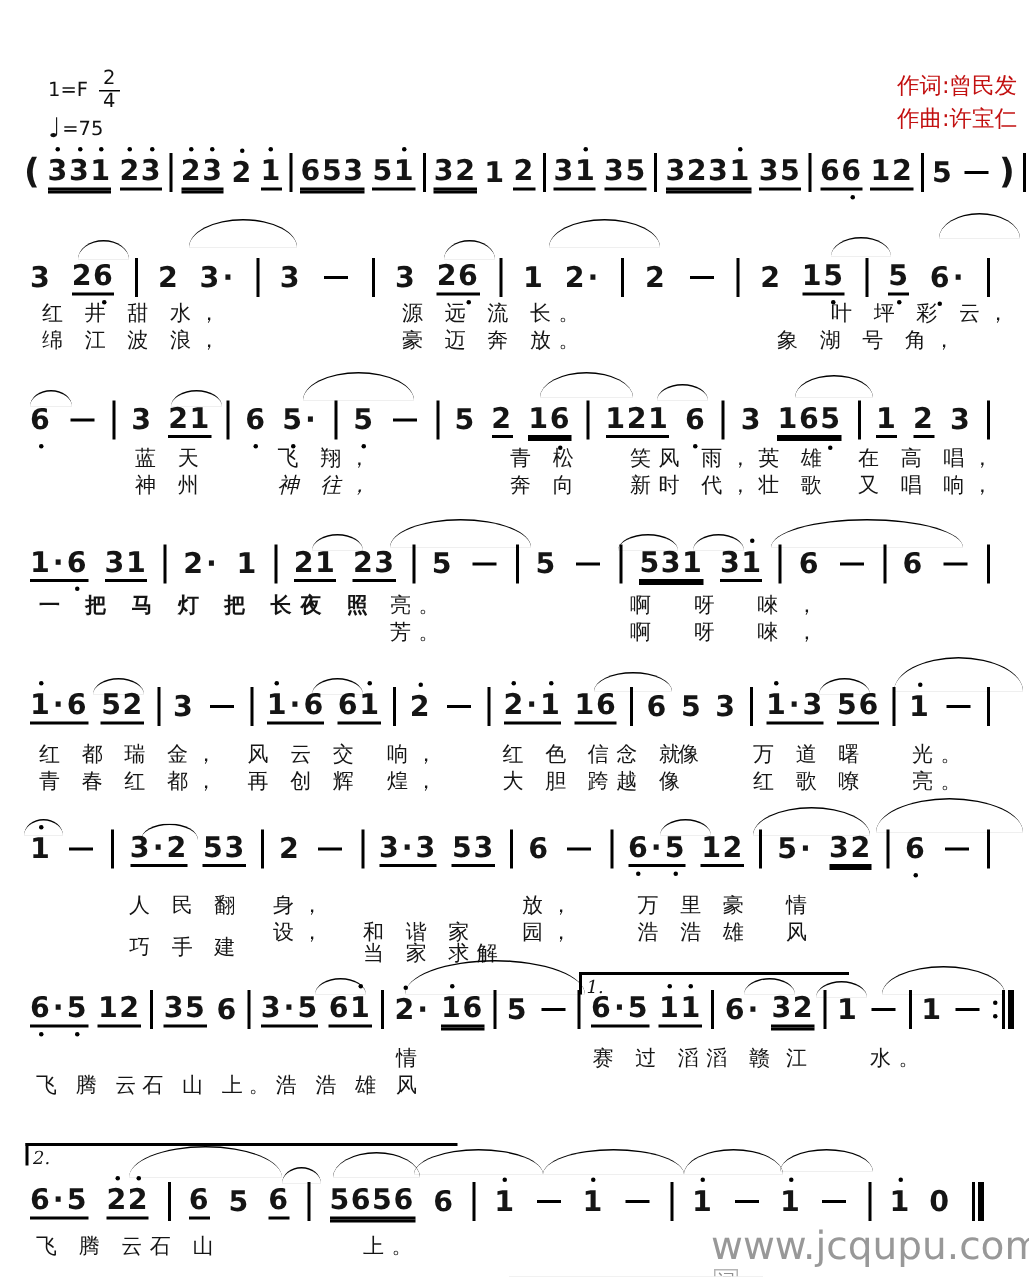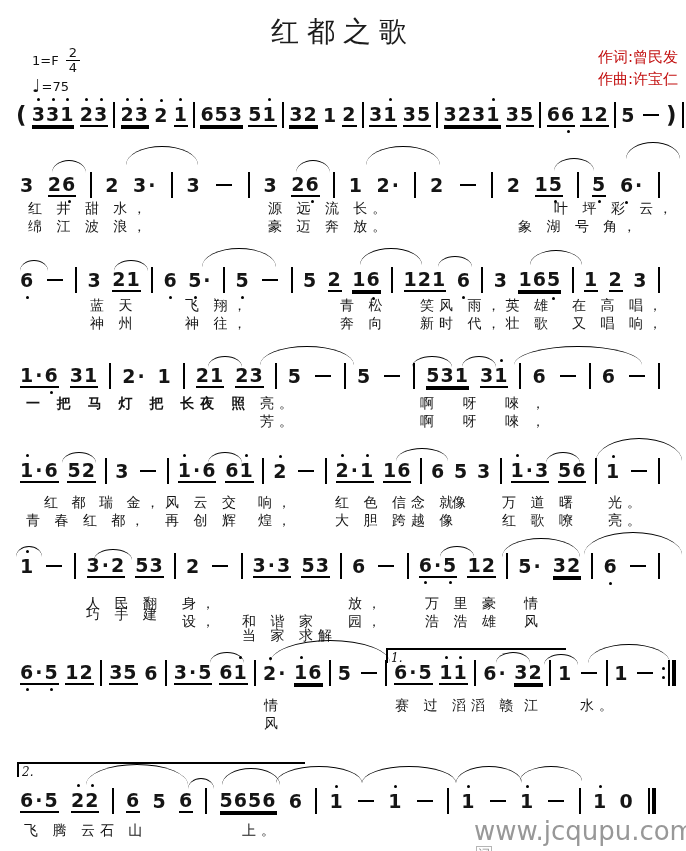--- a/index.html
+++ b/index.html
@@ -40,21 +40,20 @@
   .ending{position:absolute;height:13px;border-top:2px solid #000;border-left:2px solid #000;}
   .endlabel{font-family:"DejaVu Serif",serif;font-style:italic;font-size:12px;margin-left:3px;
             display:inline-block;transform:translateY(-3px);}
   .watermark{position:absolute;left:474px;top:816px;font-size:26px;color:#989898;}
   .wsuf{font-size:12px;vertical-align:top;border:1px solid #b5b5b5;padding:0 1px;margin-left:2px;color:#8f8f8f;}
 </style>
 </head>
 <body>
 
 <div class="page">
-  <div class="title">红都之歌</div>
 
   <div class="credits">
     <div>作词:曾民发</div>
     <div>作曲:许宝仁</div>
   </div>
 
   <div class="keysig">
     <div class="krow">
       <span>1=F</span>
       <span class="frac">
@@ -158,21 +157,21 @@
         <span class="tok u1"><span class="dg">2</span></span>
         <span class="tok"><span class="dg">3</span></span>
         <span class="bar"></span>
       </div>
       <span class="lyr" style="left: 90px; top: 297px; text-align: right;">蓝 天</span>
       <span class="lyr" style="left: 185px; top: 297px;">飞 翔，</span>
       <span class="lyr" style="left: 340px; top: 297px;">青 松</span>
       <span class="lyr" style="left: 420px; top: 297px;">笑风 雨，英 雄</span>
       <span class="lyr" style="left: 572px; top: 297px;">在 高 唱，</span>
       <span class="lyr" style="left: 90px; top: 315px;">神 州</span>
-      <span class="lyr" style="left: 185px; top: 315px;">神 往，</span>
+      <span class="lyr" style="left: 185px; top: 315px; font-style: italic;">神 往，</span>
       <span class="lyr" style="left: 340px; top: 315px;">奔 向</span>
       <span class="lyr" style="left: 420px; top: 315px; text-align: right;">新时 代，壮 歌</span>
       <span class="lyr" style="left: 572px; top: 315px;">又 唱 响，</span>
       <div class="noteline" style="left: 20px; top: 361px; width: 640px;">
         <span class="tok u1"><span class="dg">1</span><span class="aug">·</span><span class="dg lo">6</span></span>
         <span class="tok u1"><span class="dg">3</span><span class="dg">1</span></span>
         <span class="bar"></span>
         <span class="tok"><span class="dg">2</span><span class="aug">·</span></span>
         <span class="tok"><span class="dg">1</span></span>
         <span class="bar"></span>
@@ -220,21 +219,21 @@
         <span class="tok"><span class="dg">5</span></span>
         <span class="tok"><span class="dg">3</span></span>
         <span class="bar"></span>
         <span class="tok u1"><span class="dg hi">1</span><span class="aug">·</span><span class="dg">3</span></span>
         <span class="tok u1"><span class="dg">5</span><span class="dg">6</span></span>
         <span class="bar"></span>
         <span class="tok"><span class="dg hi">1</span></span>
         <span class="dash"></span>
         <span class="bar"></span>
       </div>
-      <span class="lyr" style="left: 44px; top: 494px; font-family: Liberation Serif, serif;">红 都 瑞 金，</span>
+      <span class="lyr" style="left: 26px; top: 494px;">红 都 瑞 金，</span>
       <span class="lyr" style="left: 165px; top: 494px;">风 云 交</span>
       <span class="lyr" style="left: 258px; top: 494px;">响，</span>
       <span class="lyr" style="left: 335px; top: 494px;">红 色 信念 就</span>
       <span class="lyr" style="left: 452px; top: 494px;">像</span>
       <span class="lyr" style="left: 502px; top: 494px;">万 道 曙</span>
       <span class="lyr" style="left: 608px; top: 494px;">光。</span>
       <span class="lyr" style="left: 26px; top: 512px;">青 春 红 都，</span>
       <span class="lyr" style="left: 165px; top: 512px;">再 创 辉</span>
       <span class="lyr" style="left: 258px; top: 512px;">煌，</span>
       <span class="lyr" style="left: 335px; top: 512px;">大 胆 跨越 像</span>
@@ -265,21 +264,21 @@
         <span class="tok"><span class="dg lo">6</span></span>
         <span class="dash"></span>
         <span class="bar"></span>
       </div>
       <span class="lyr" style="left: 86px; top: 595px;">人 民 翻</span>
       <span class="lyr" style="left: 182px; top: 595px;">身，</span>
       <span class="lyr" style="left: 242px; top: 627px;">当 家 求解</span>
       <span class="lyr" style="left: 348px; top: 595px;">放，</span>
       <span class="lyr" style="left: 425px; top: 595px;">万 里 豪</span>
       <span class="lyr" style="left: 524px; top: 595px;">情</span>
-      <span class="lyr" style="left: 86px; top: 606px;">巧 手 建</span>
+      <span class="lyr" style="left: 86px; top: 623px;">巧 手 建</span>
       <span class="lyr" style="left: 182px; top: 613px;">设，</span>
       <span class="lyr" style="left: 242px; top: 613px;">和 谐 家</span>
       <span class="lyr" style="left: 348px; top: 613px;">园，</span>
       <span class="lyr" style="left: 425px; top: 613px;">浩 浩 雄</span>
       <span class="lyr" style="left: 524px; top: 613px;">风</span>
       <div class="noteline" style="left: 20px; top: 658px; width: 656px;">
         <span class="tok u1"><span class="dg lo">6</span><span class="aug">·</span><span class="dg lo">5</span></span>
         <span class="tok u1"><span class="dg">1</span><span class="dg">2</span></span>
         <span class="bar"></span>
         <span class="tok u1"><span class="dg">3</span><span class="dg">5</span></span>
@@ -311,20 +310,21 @@
             <span class="dot"></span>
           </span>
           <span class="b2"></span>
           <span class="b4"></span>
         </span>
       </div>
       <span class="lyr" style="left: 264px; top: 697px;">情</span>
       <span class="lyr" style="left: 395px; top: 697px;">赛 过 滔滔 赣</span>
       <span class="lyr" style="left: 524px; top: 697px;">江</span>
       <span class="lyr" style="left: 580px; top: 697px;">水。</span>
+      <span class="lyr" style="left: 24px; top: 715px; letter-spacing: 4px;">飞 腾 云石 山 上。浩 浩 雄</span>
       <span class="lyr" style="left: 264px; top: 715px;">风</span>
       <div class="noteline" style="left: 20px; top: 786px; width: 636px;">
         <span class="tok u1"><span class="dg">6</span><span class="aug">·</span><span class="dg">5</span></span>
         <span class="tok u1"><span class="dg hi">2</span><span class="dg hi">2</span></span>
         <span class="bar"></span>
         <span class="tok u1"><span class="dg">6</span></span>
         <span class="tok"><span class="dg">5</span></span>
         <span class="tok u1"><span class="dg">6</span></span>
         <span class="bar"></span>
         <span class="tok u2"><span class="dg">5</span><span class="dg">6</span><span class="dg">5</span><span class="dg">6</span></span>

